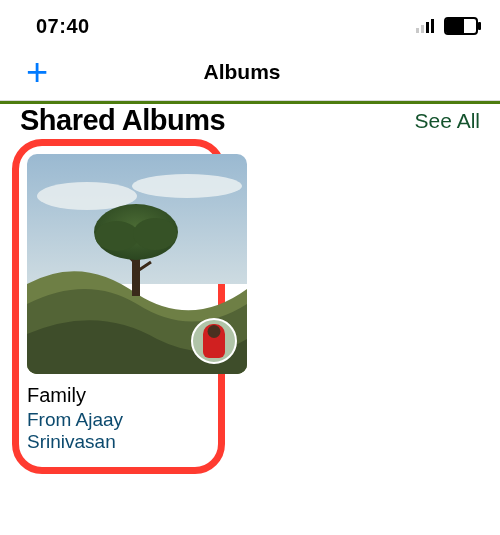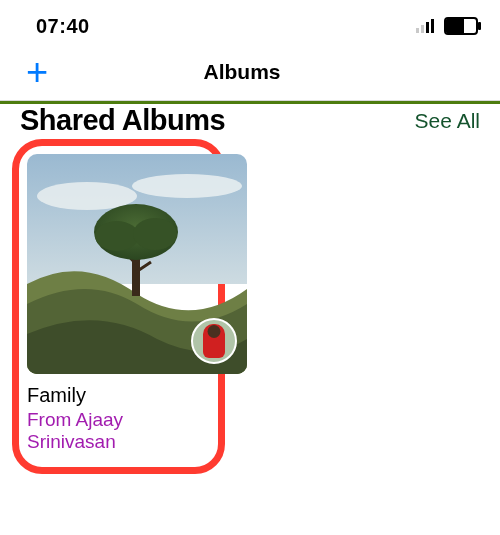--- a/index.html
+++ b/index.html
@@ -161,21 +161,21 @@
     border-radius: 50%;
   }
 
   .album-name {
     font-size: 20px;
     margin-top: 10px;
     color: #000;
   }
   .album-from {
     font-size: 19px;
-    color: #a21caf;
+    color: #0c4a6e;
     margin-top: 2px;
   }
 </style>
 </head>
 <body>
 
 <div class="status-bar">
   <div class="status-time">07:40</div>
   <div class="status-right">
     <svg width="22" height="14" viewBox="0 0 22 14">

